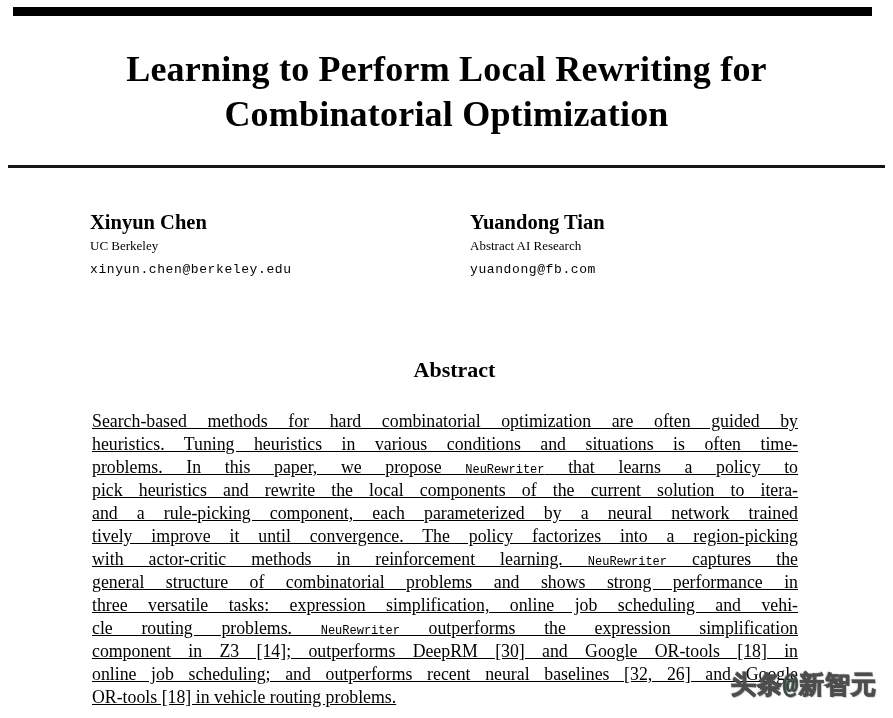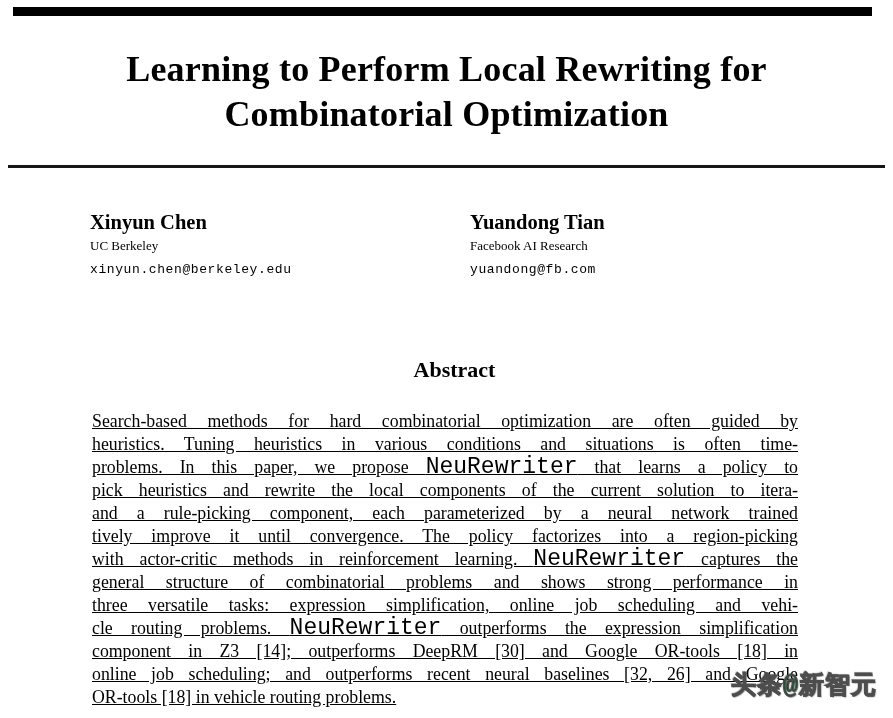--- a/index.html
+++ b/index.html
@@ -88,21 +88,21 @@
   .abs-line {
     height: 23px;
     text-align: justify;
     text-align-last: justify;
   }
   .abs-line.last {
     text-align-last: left;
   }
   .tt {
     font-family: "Liberation Mono", monospace;
-    font-size: 23px;
+    font-size: 12px;
   }
   .watermark {
     position: absolute;
     left: 731px;
     top: 668px;
     font-family: Liberation Mono, monospace;
     font-size: 25px;
     font-weight: bold;
     letter-spacing: 1px;
     white-space: nowrap;
@@ -126,21 +126,21 @@
   <div class="rule"></div>
 
   <div class="author-col col1">
     <div class="author-name">Xinyun Chen</div>
     <div class="author-affil">UC Berkeley</div>
     <div class="author-email">xinyun.chen@berkeley.edu</div>
   </div>
 
   <div class="author-col col2">
     <div class="author-name">Yuandong Tian</div>
-    <div class="author-affil">Facebook AI Research</div>
+    <div class="author-affil">Abstract AI Research</div>
     <div class="author-email">yuandong@fb.com</div>
   </div>
 
   <div class="abstract-heading">Abstract</div>
 
   <div class="abstract-body">
     <div class="abs-line"><span>Search-based methods for hard combinatorial optimization are often guided by</span></div>
     <div class="abs-line"><span>heuristics. Tuning heuristics in various conditions and situations is often time-</span></div>
     <div class="abs-line"><span>problems. In this paper, we propose </span><span class="tt">NeuRewriter</span><span> that learns a policy to</span></div>
     <div class="abs-line"><span>pick heuristics and rewrite the local components of the current solution to itera-</span></div>

